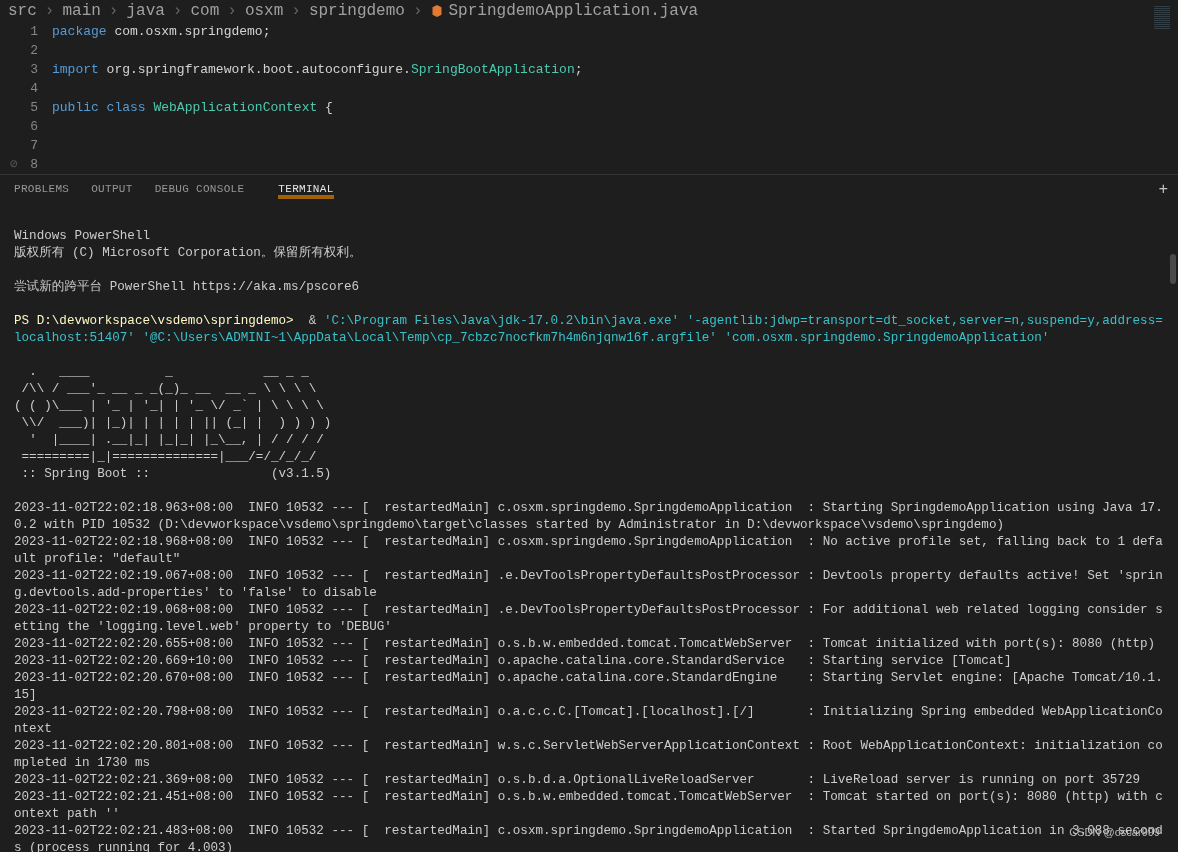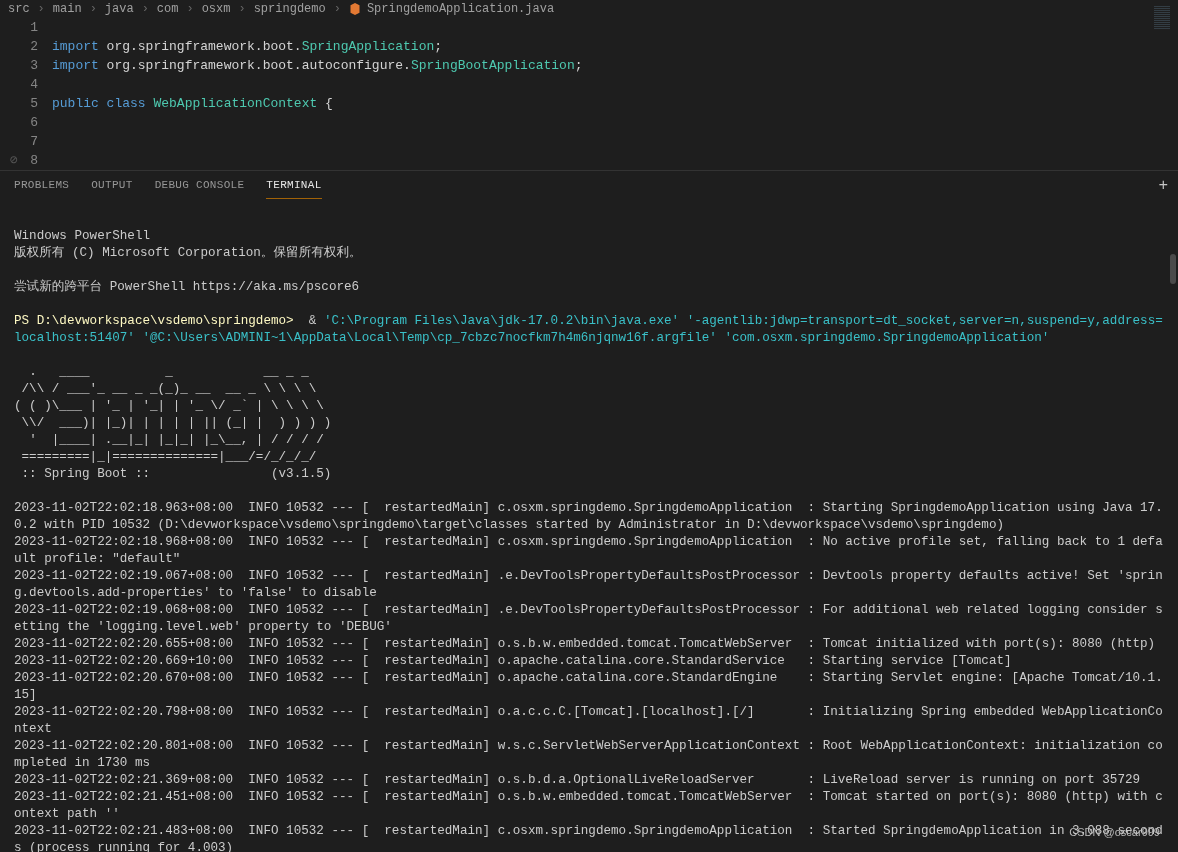--- a/index.html
+++ b/index.html
@@ -1,32 +1,32 @@
 <!DOCTYPE html>
 <html><head>
 <meta charset="utf-8">
 <style>
 * { margin:0; padding:0; box-sizing:border-box; }
 body { background:#1e1e1e; color:#cccccc; font-family:Consolas,'Courier New',monospace; font-size:13px; width:1178px; height:852px; overflow:hidden; position:relative; }
-.breadcrumb { display:flex; align-items:center; gap:6px; padding:2px 8px; color:#a0a0a0; font-size:12px; }
+.breadcrumb { display:flex; align-items:center; gap:6px; padding:2px 8px; color:#a0a0a0; font-size:16px; }
 .breadcrumb .sep::before { content:'›'; margin:0 2px; color:#666; }
 .crumb-icon { color:#e37933; display:inline-flex; align-items:center; }
 .editor { display:flex; background:#1e1e1e; }
 .gutter { background:#1e1e1e; color:#858585; text-align:right; padding:0 14px 0 0; user-select:none; min-width:52px; position:relative; }
 .gutter .gicon { position:absolute; left:10px; bottom:2px; color:#555; }
 .line { line-height:19px; height:19px; white-space:pre; }
 .code { flex:1; color:#d4d4d4; }
 .kw  { color:#569cd6; }
 .ns  { color:#d4d4d4; }
 .cls { color:#4ec9b0; }
 .punc{ color:#d4d4d4; }
 .yel { color:#dcdcaa; }
 .panel-head { display:flex; gap:22px; padding:8px 14px 6px; font-size:11px; color:#969696; border-top:1px solid #333; position:relative; }
 .panel-tab { cursor:pointer; letter-spacing:0.3px; }
-.panel-tab.active { color:#e7e7e7; border-bottom:1px solid #a16207; padding-bottom:7px; }
+.panel-tab.active { color:#e7e7e7; border-bottom:4px solid #a16207; padding-bottom:0;margin-left:12px; }
 .add-btn { position:absolute; right:10px; top:6px; color:#c5c5c5; font-size:16px; }
 .terminal { padding:6px 14px 30px; color:#cccccc; font-size:12.6px; line-height:17px; white-space:pre-wrap; word-break:break-all; height:calc(100% - 180px); overflow:hidden; }
 .prompt { color:#fef9c3; }
 .cmd { color:#3ac0c8; }
 .watermark { position:absolute; right:18px; bottom:14px; color:#bcbcbc; font-size:11px; font-family:Arial,sans-serif; }
 .minimap { position:absolute; top:6px; right:8px; width:16px; height:24px; background:repeating-linear-gradient(to bottom,#41525e 0 1px,transparent 1px 2px); opacity:.6; }
 .scroll-mark { position:absolute; right:2px; top:254px; width:6px; height:30px; background:#4a4a4a; border-radius:3px; }
 </style>
 </head>
 <body>
@@ -58,22 +58,22 @@
     <div class="line">2</div>
     <div class="line">3</div>
     <div class="line">4</div>
     <div class="line">5</div>
     <div class="line">6</div>
     <div class="line">7</div>
     <div class="line">8</div>
     <span class="gicon">⊘</span>
   </div>
   <div class="code">
+    <div class="line"><span class="kw">package</span><span class="ns"> com.osxm.springdemo;</span></div>
     <div class="line"></div>
-    <div class="line"><span class="kw">import</span><span class="ns"> org.springframework.boot.</span><span class="cls">SpringApplication</span><span class="punc">;</span></div>
     <div class="line"><span class="kw">import</span><span class="ns"> org.springframework.boot.autoconfigure.</span><span class="cls">SpringBootApplication</span><span class="punc">;</span></div>
     <div class="line"></div>
     <div class="line"><span class="kw">public class </span><span class="cls">WebApplicationContext</span><span class="punc"> {</span></div>
     <div class="line" style="opacity:.4"></div>
   </div>
 </div>
 
 <div class="minimap"></div>
 
 <div class="panel-head">

